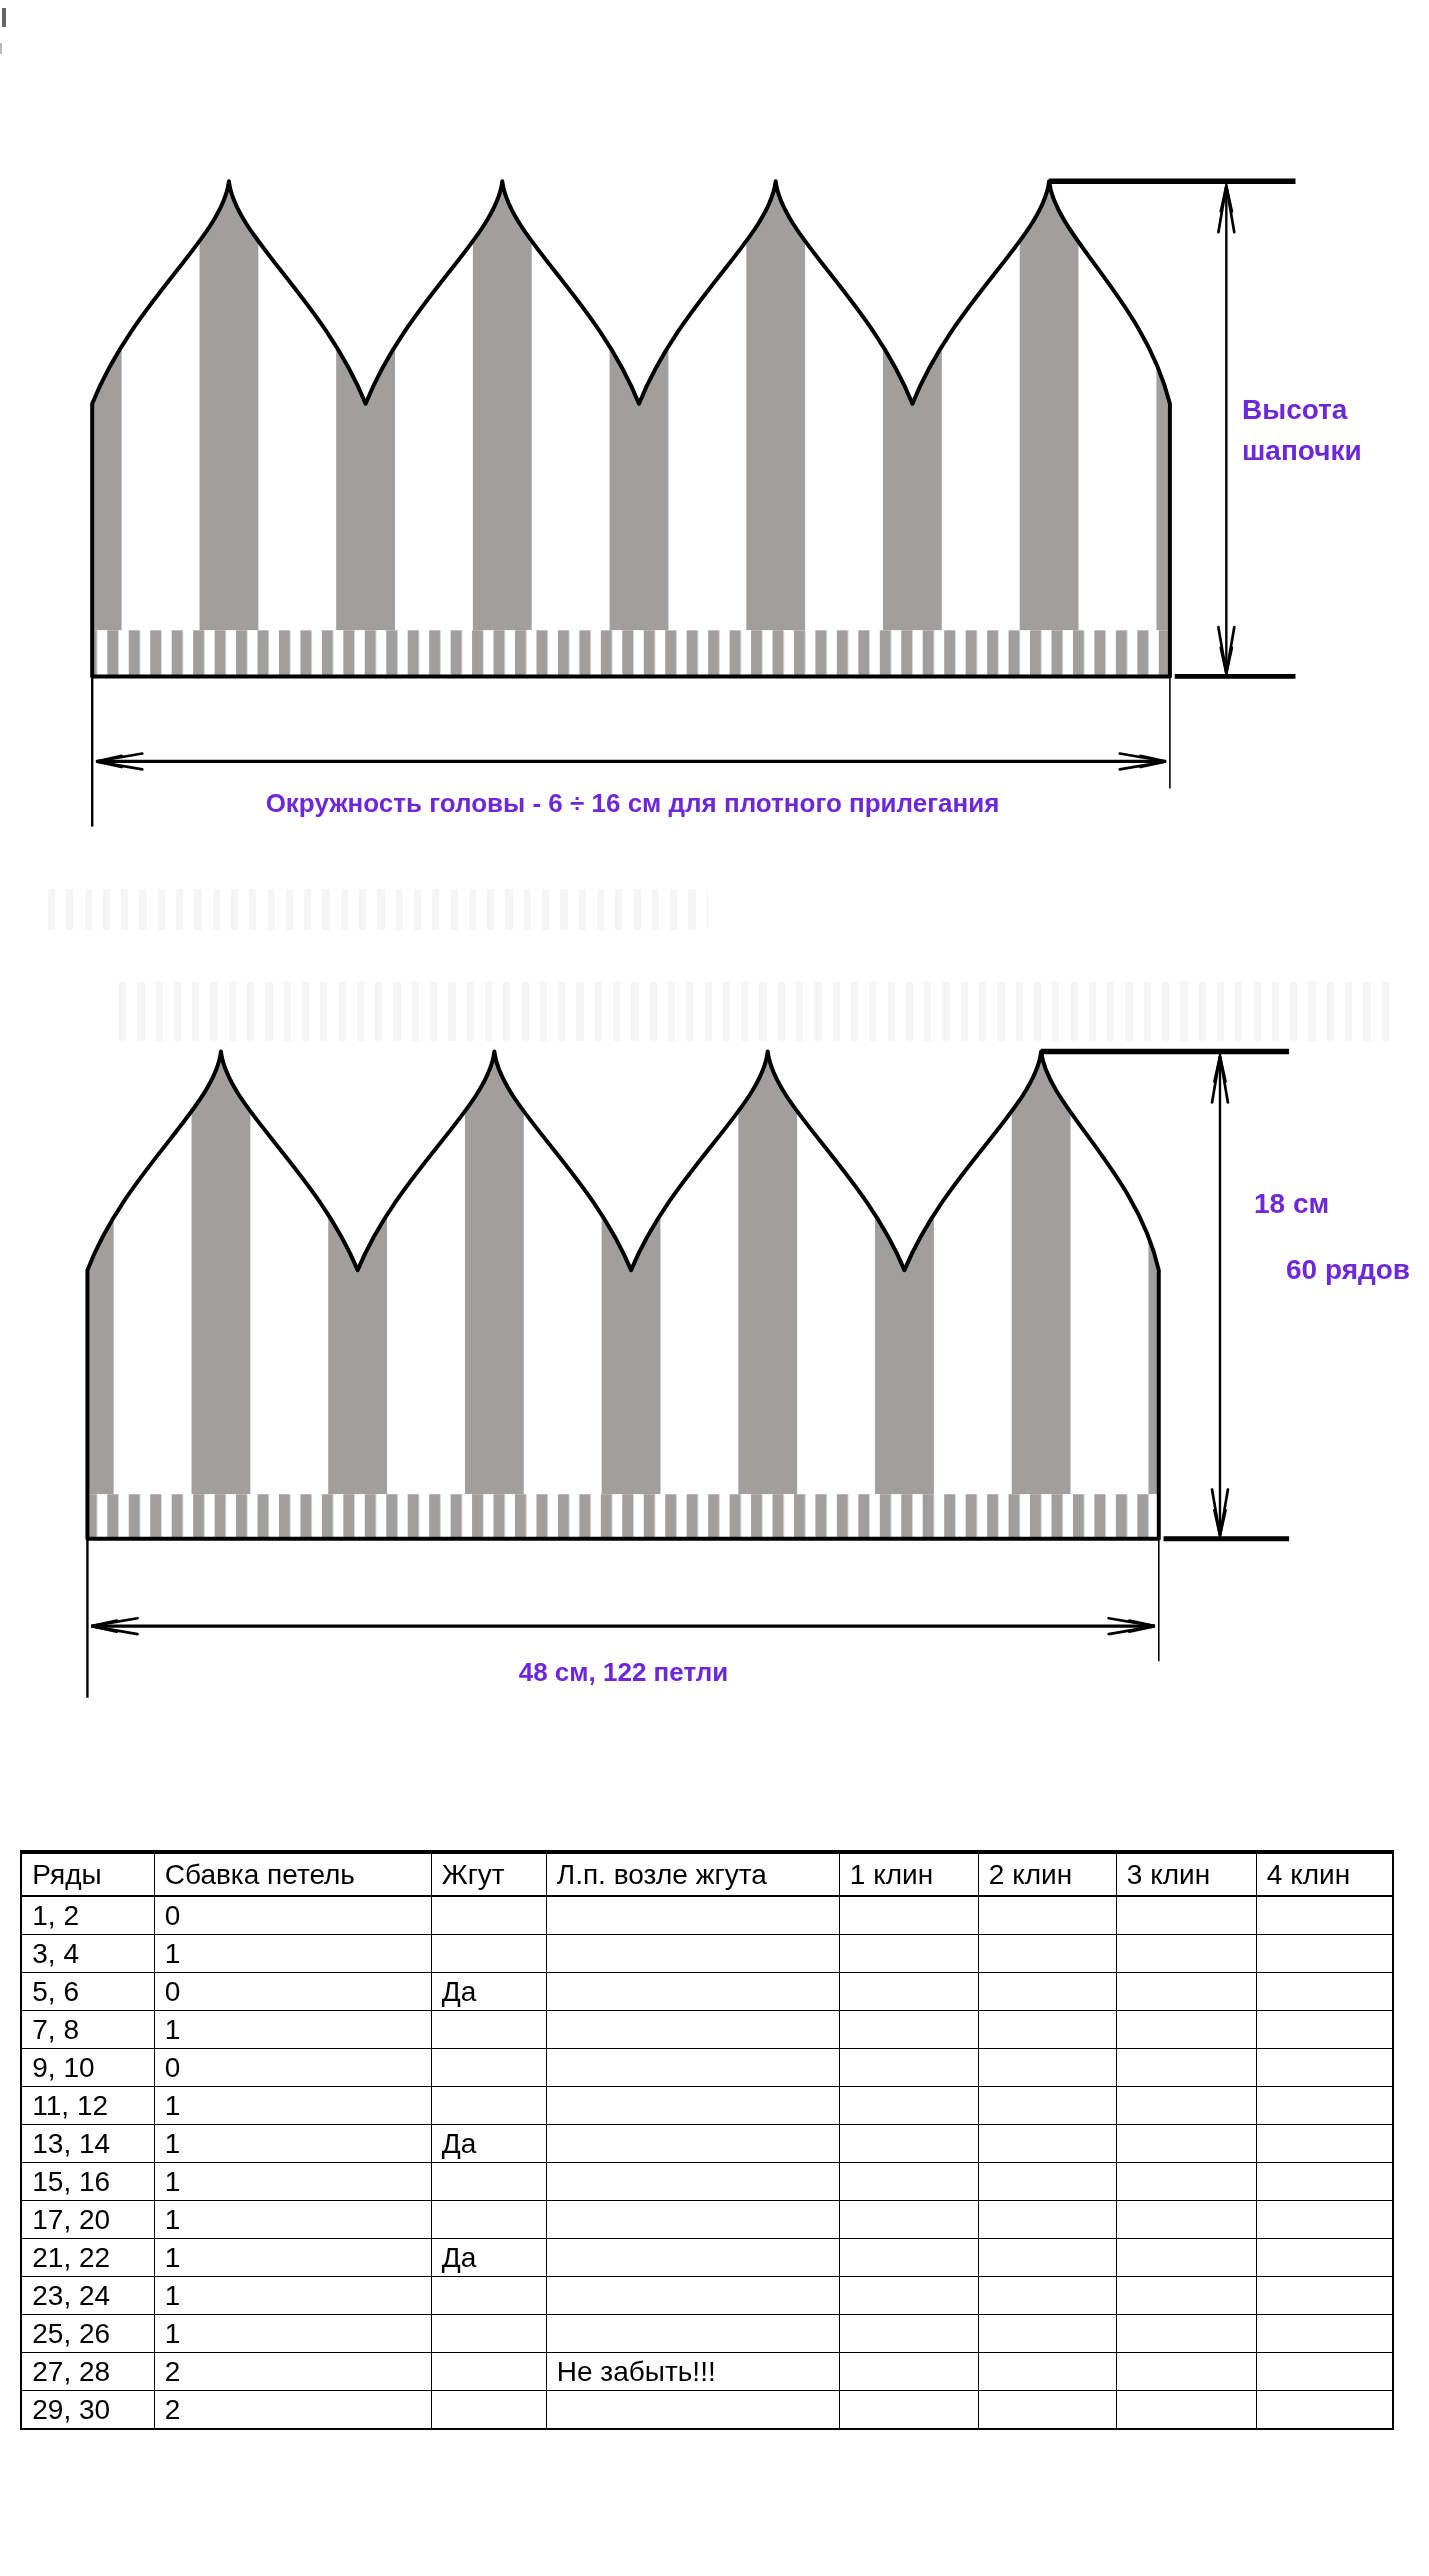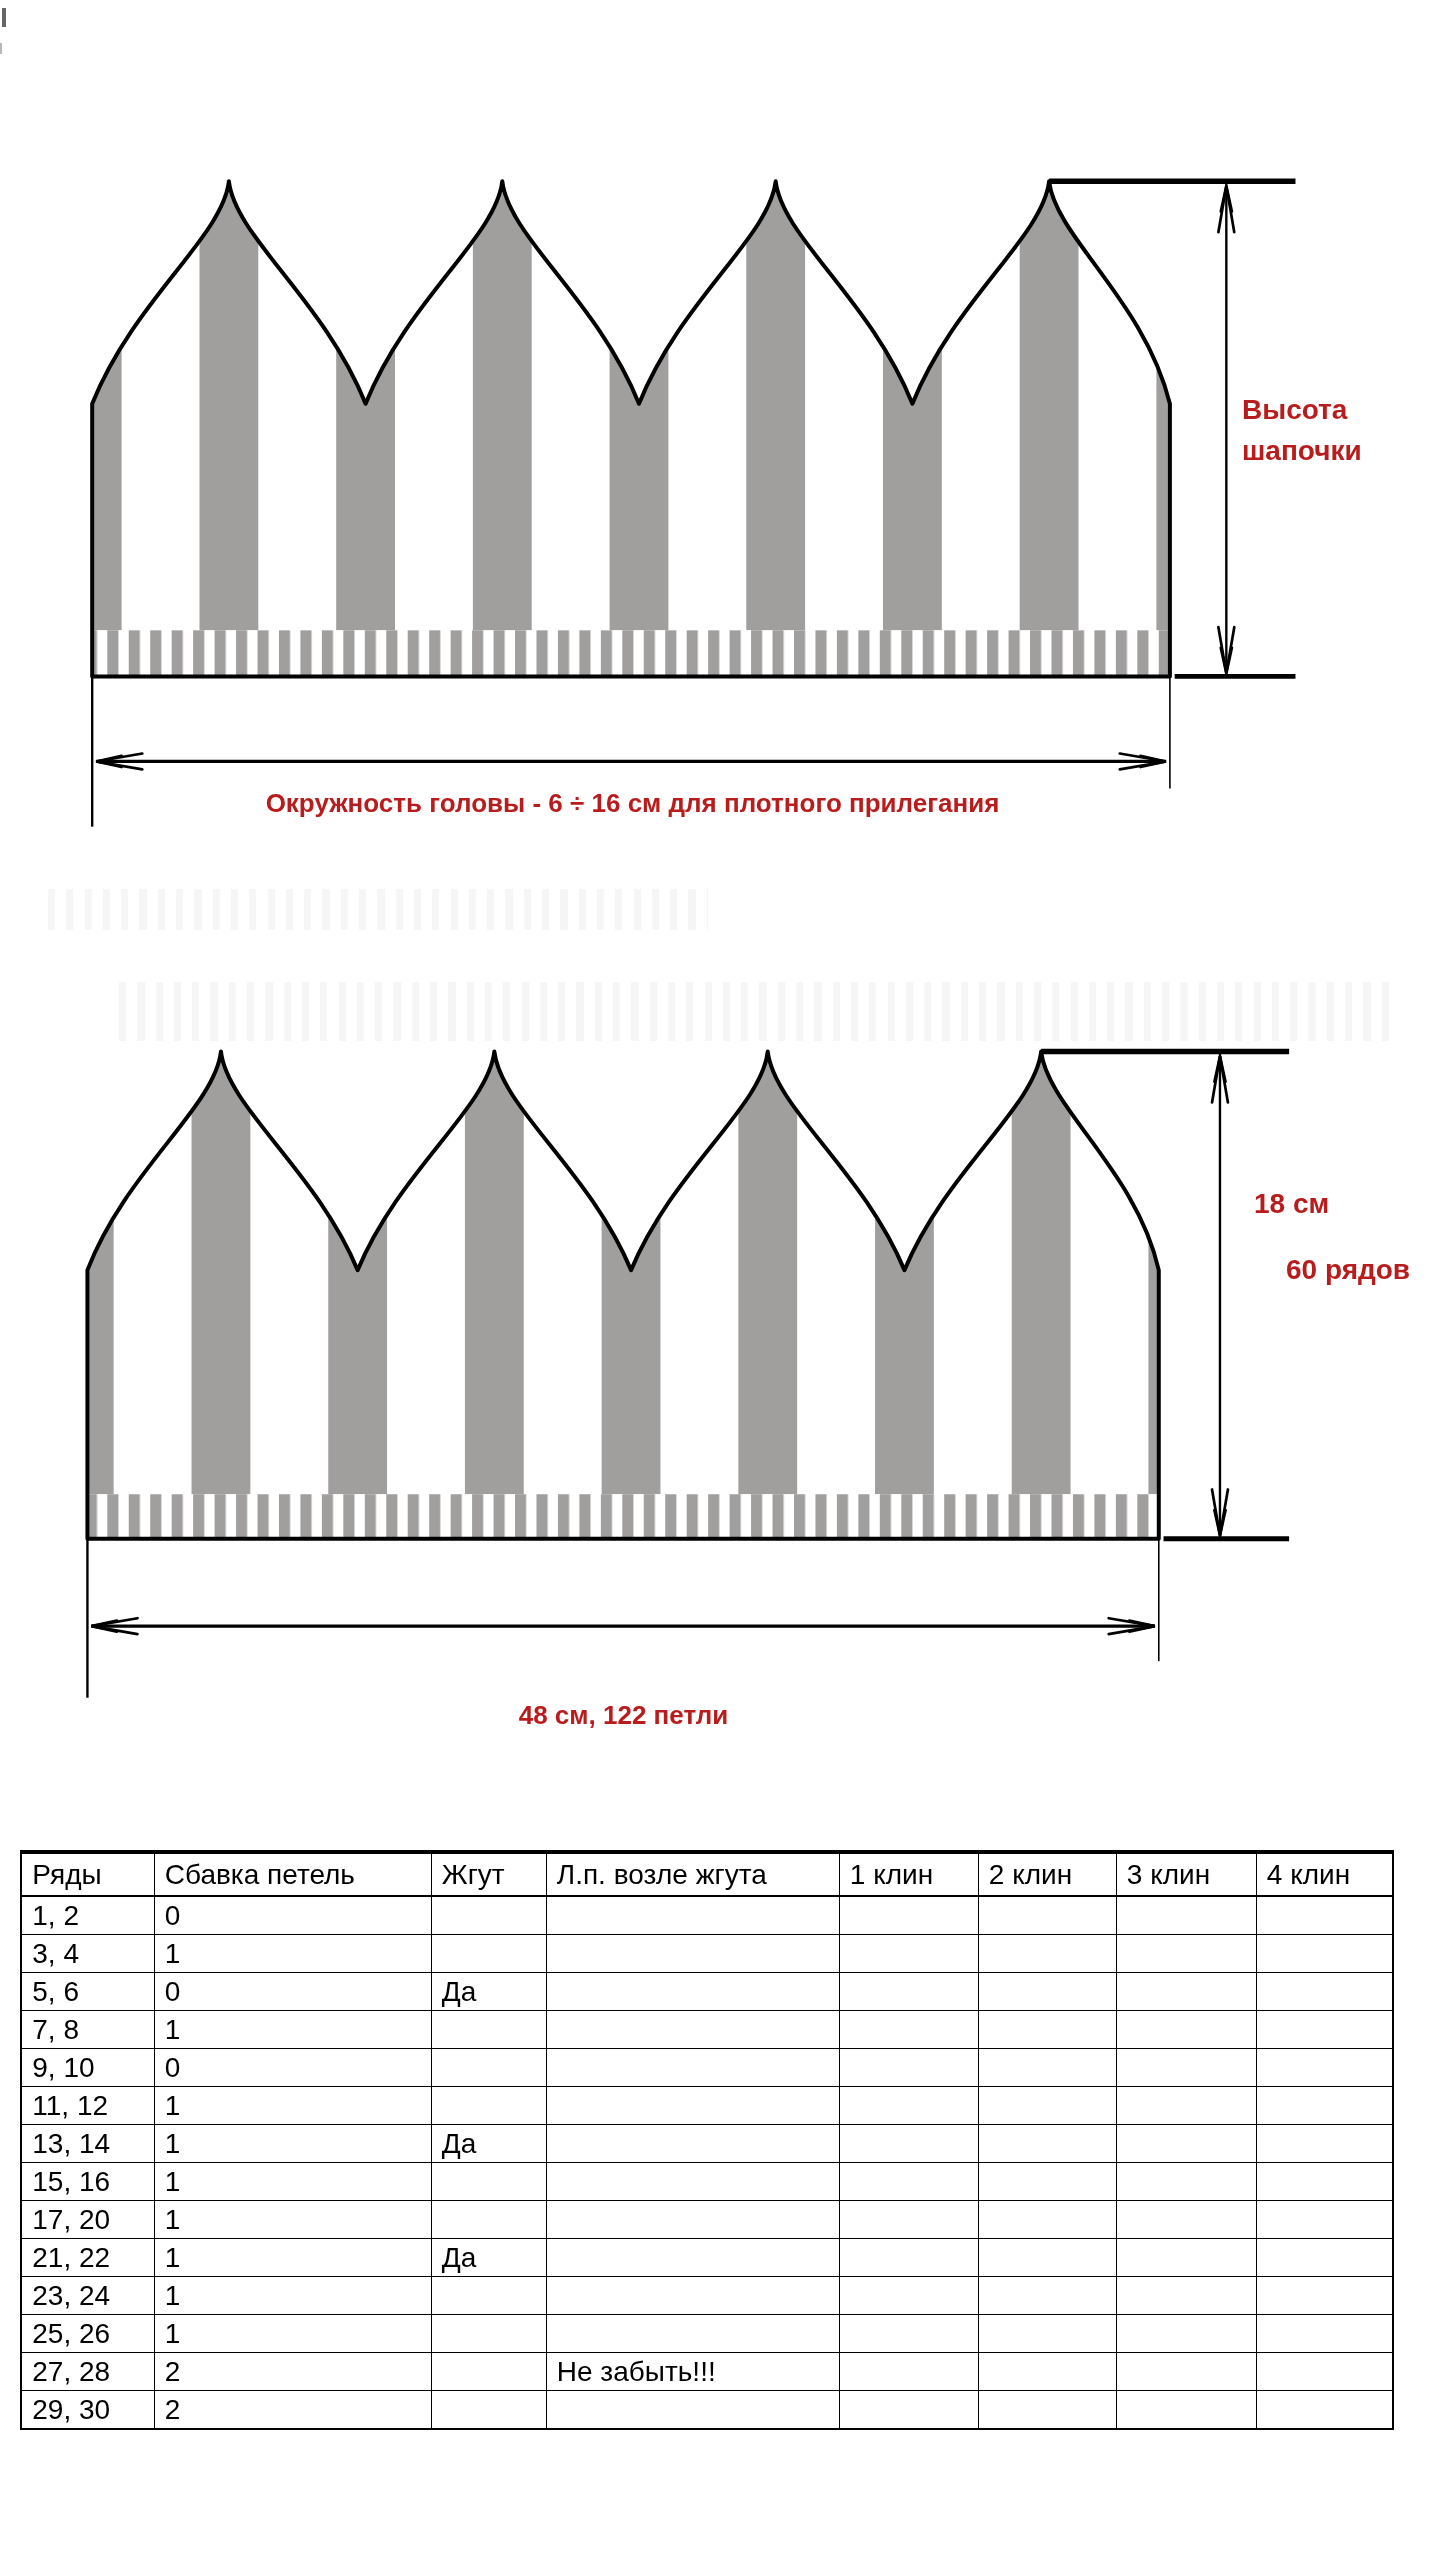--- a/index.html
+++ b/index.html
@@ -1,19 +1,19 @@
 <!DOCTYPE html>
 <html style="font-size:12.7px"><head>
 <meta charset="utf-8">
 <style>
   html,body{margin:0;padding:0;background:#ffffff;}
   body{font-family:"Liberation Sans","DejaVu Sans",sans-serif;}
   #canvas{position:relative;width:1429px;height:2576px;background:#ffffff;overflow:hidden;}
   svg{position:absolute;left:0;top:0;}
-  .dim-label{position:absolute;font-weight:bold;color:#b91c1c;font-size:28px;line-height:1.48;white-space:pre-line;}
+  .dim-label{position:absolute;font-weight:bold;color:#6d28d9;font-size:28px;line-height:1.48;white-space:pre-line;}
   .dim-label.center{text-align:center;}
   .ghost{position:absolute;opacity:0.055;background:repeating-linear-gradient(90deg,#555 0 7.2px,transparent 7.2px 18.3px);}
   .speck{position:absolute;background:#333;}
   table.sched{position:absolute;left:20px;top:1850px;width:1372px;border-collapse:collapse;table-layout:fixed;padding-left:27px;}
   table.sched th,table.sched td{border:1.6px solid #000;font-size:28px;font-weight:normal;text-align:left;padding:0 0 0 10.3px;color:#000;overflow:hidden;white-space:nowrap;}
   table.sched th{height:41px;border-bottom:2.4px solid #000;}
   table.sched td{height:37px;}
   table.sched{border:2.4px solid #000;border-top:4px solid #000;}
 </style>
 </head>
@@ -102,21 +102,21 @@
         <path d="M 1421,2039 L 1453,2046 L 1421,2053" fill="none" stroke="#000000" stroke-width="3.4" stroke-linecap="round"></path>
       </g>
     </svg>
 
   <div class="dim-label" style="left:1242px;top:389px;">Высота
 шапочки</div>
   <div class="dim-label center" style="left:92px;top:784px;width:1081px;font-size:26px;">Окружность головы - 6 ÷ 16 см для плотного прилегания</div>
 
   <div class="dim-label" style="left:1254px;top:1183px;">18 см</div>
   <div class="dim-label" style="left:1254px;top:1249px;margin-left:32px;">60 рядов</div>
-  <div class="dim-label center" style="left:87px;top:1653px;width:1073px;font-size:26px;margin-top:43px;">48 см, 122 петли</div>
+  <div class="dim-label center" style="left:87px;top:1653px;width:1073px;font-size:26px;">48 см, 122 петли</div>
 
   <table class="sched">
     <colgroup>
       <col style="width:133px">
         <col style="width:277px">
         <col style="width:115px">
         <col style="width:293px">
       <col style="width:139px">
         <col style="width:138px">
         <col style="width:140px">

